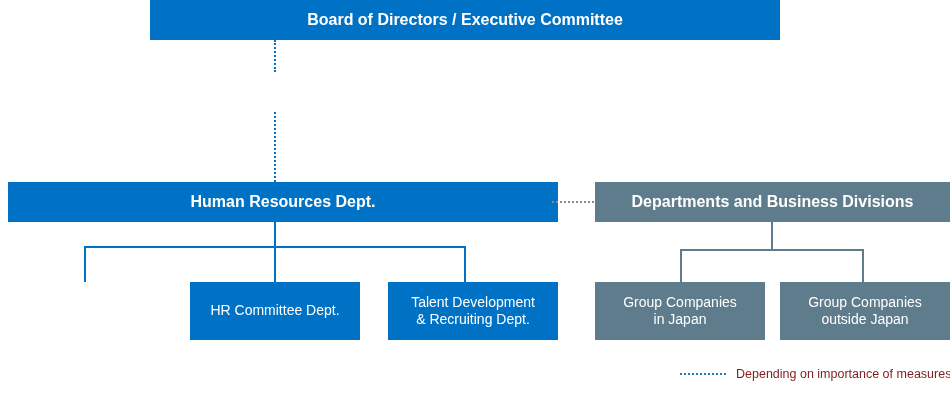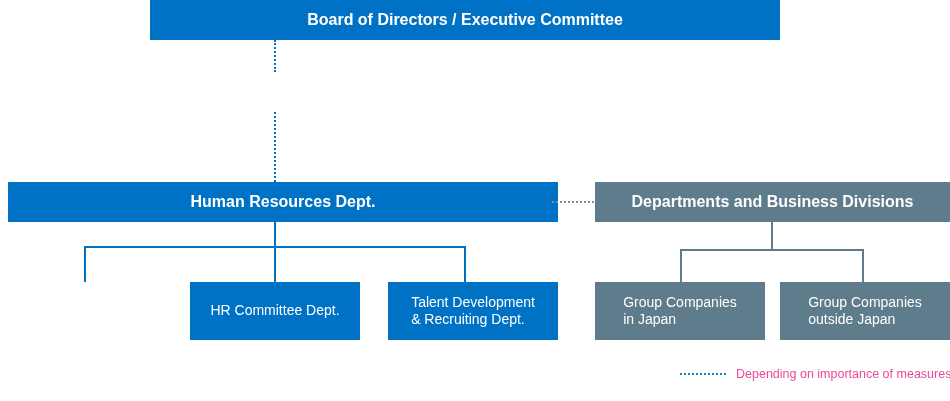--- a/index.html
+++ b/index.html
@@ -15,20 +15,21 @@
     width: 950px;
     height: 401px;
     background: #ffffff;
     overflow: hidden;
   }
   .box {
     position: absolute;
     display: flex;
     align-items: center;
     justify-content: center;
+    text-align: center;
     color: #ffffff;
     box-sizing: border-box;
     line-height: 1.22;
   }
   .box.blue { background: #0072C6; }
   .box.gray { background: #5E7C8C; }
   .box.bold { font-weight: bold; }
   .box .txt { display: block; white-space: pre-line; }
 
   
@@ -62,21 +63,21 @@
     gap: 10px;
   }
   #legend .legend-dash {
     width: 46px;
     height: 0;
     border-top: 2px dotted #1f7ec2;
     flex: 0 0 auto;
   }
   #legend .legend-text {
     font-size: 12.5px;
-    color: #ec4899;
+    color: #7f1d1d;
     white-space: nowrap;
   }
 </style>
 </head>
 <body>
 
 <div id="chart">
 
   <div class="box blue bold" style="left:150px; top:0px; width:630px; height:40px; font-size:16px;">
     <span class="txt">Board of Directors / Executive Committee</span>

